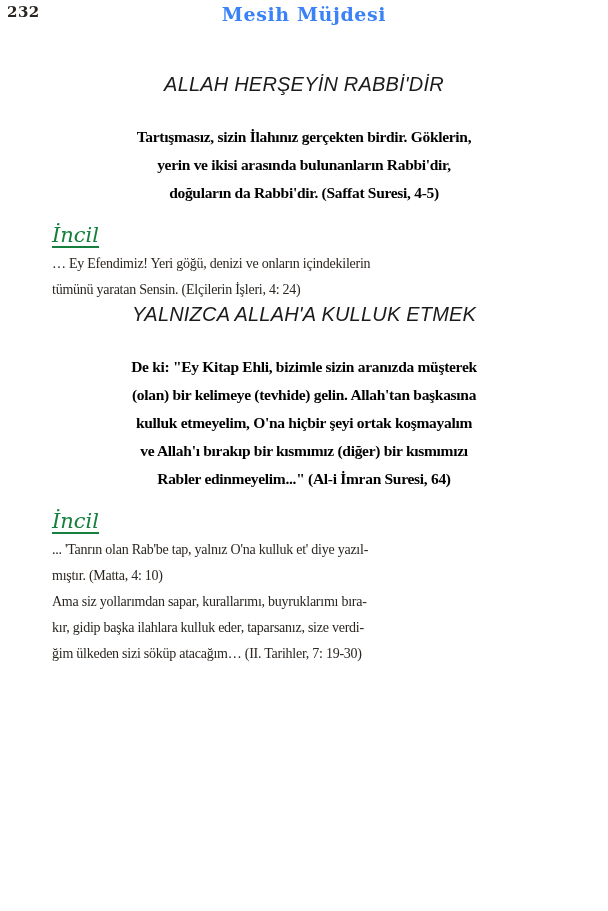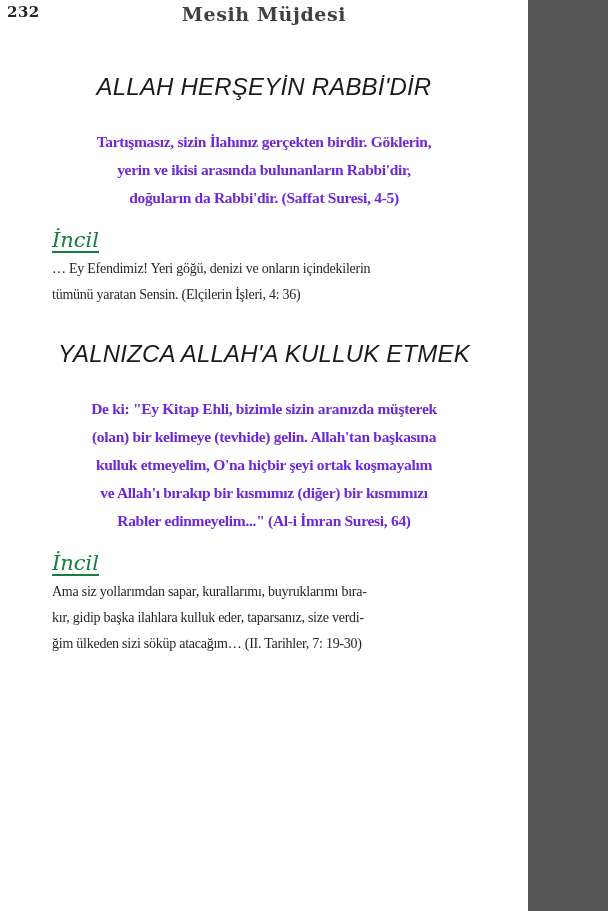--- a/index.html
+++ b/index.html
@@ -1,16 +1,16 @@
 <!DOCTYPE html>
 <html><head>
 <meta charset="utf-8">
 <style>
   html,body{margin:0;padding:0;background:#555;}
-  .page{position:relative;width:528px;height:911px;overflow:hidden;
+  .page{position:relative;width:608px;height:911px;overflow:hidden;
         font-family:"Liberation Serif", serif;}
 
   
   .gold-outer{position:absolute;inset:0;background-color:#EE9C10;
     background-image:radial-gradient(circle at 3px 3px,#ffd978 0 1.2px,#f0a316 1.2px 2.4px,#b56f05 2.4px 3px,rgba(0,0,0,0) 3px);
     background-size:6px 6px;}
   .maroon-frame{position:absolute;top:17px;left:19px;right:19px;bottom:20px;
     background:#69150D;border:2px solid #D6952C;box-sizing:border-box;}
   .swag{position:absolute;background-repeat:repeat-x;}
   .swag.top{top:0;left:0;right:0;height:25px;
@@ -63,28 +63,28 @@
   .vine.bot{bottom:66px;left:58px;right:58px;}
   .vine.lft{left:60px;top:62px;bottom:60px;}
   .vine.rgt{right:66px;top:62px;bottom:60px;}
 
   
   .content{position:absolute;inset:0;color:#2B2520;}
   .header-row{position:relative;padding-top:3px;height:26px;}
   .page-num{position:absolute;left:7px;top:3px;font-weight:bold;font-size:15px;
     font-family:"DejaVu Serif", serif;letter-spacing:.5px;}
   .running-title{text-align:center;font-family:"DejaVu Serif", serif;font-weight:bold;
-    font-size:19px;letter-spacing:.6px;color:#404040;}
+    font-size:19px;letter-spacing:.6px;color:#3b82f6;}
   .main{padding:0 12px;}
   .sec-title{text-align:center;font-family:"Liberation Sans", sans-serif;
-    font-style:italic;font-weight:400;font-size:24px;color:#1B1B1B;
+    font-style:italic;font-weight:400;font-size:20px;color:#1B1B1B;
     letter-spacing:0.2px;white-space:nowrap;}
-  .t1{margin-top:44px;} .t2{margin-top:32px;}
+  .t1{margin-top:44px;} .t2{}
   .quote{margin-top:27px;text-align:center;font-weight:bold;font-size:15.5px;
-    line-height:28px;letter-spacing:-0.3px;white-space:pre-line;color:#6d28d9;}
+    line-height:28px;letter-spacing:-0.3px;white-space:pre-line;color:#000000;}
   .scripture-head{margin:16px 0 4px 40px;font-family:"DejaVu Serif", serif;
     font-style:italic;font-size:21px;color:#15803d;
     text-decoration:underline;text-underline-offset:4px;text-decoration-thickness:1.5px;}
   .scripture-text{margin-left:40px;margin-right:0;font-size:14px;line-height:26px;
     letter-spacing:-0.25px;white-space:pre-line;color:#2B2520;}
 </style>
 </head>
 <body>
 
 <div class="page">
@@ -112,30 +112,32 @@
 
     <div class="main">
 
       <div class="sec-title t1">ALLAH HERŞEYİN RABBİ'DİR</div>
       <div class="quote">Tartışmasız, sizin İlahınız gerçekten birdir. Göklerin,
 yerin ve ikisi arasında bulunanların Rabbi'dir,
 doğuların da Rabbi'dir. (Saffat Suresi, 4-5)</div>
 
       <div class="scripture-head">İncil</div>
       <div class="scripture-text">… Ey Efendimiz! Yeri göğü, denizi ve onların içindekilerin
-tümünü yaratan Sensin. (Elçilerin İşleri, 4: 36)</div>
+tümünü yaratan Sensin. (Elçilerin İşleri, 4: 24)</div>
 
       <div class="sec-title t2">YALNIZCA ALLAH'A KULLUK ETMEK</div>
       <div class="quote">De ki: "Ey Kitap Ehli, bizimle sizin aranızda müşterek
 (olan) bir kelimeye (tevhide) gelin. Allah'tan başkasına
 kulluk etmeyelim, O'na hiçbir şeyi ortak koşmayalım
 ve Allah'ı bırakıp bir kısmımız (diğer) bir kısmımızı
 Rabler edinmeyelim..." (Al-i İmran Suresi, 64)</div>
 
       <div class="scripture-head">İncil</div>
+      <div class="scripture-text">... 'Tanrın olan Rab'be tap, yalnız O'na kulluk et' diye yazıl-
+mıştır. (Matta, 4: 10)</div>
 
       <div class="scripture-text">Ama siz yollarımdan sapar, kurallarımı, buyruklarımı bıra-
 kır, gidip başka ilahlara kulluk eder, taparsanız, size verdi-
 ğim ülkeden sizi söküp atacağım… (II. Tarihler, 7: 19-30)</div>
 
     </div>
   </div>
 </div>
 
 </body></html>

